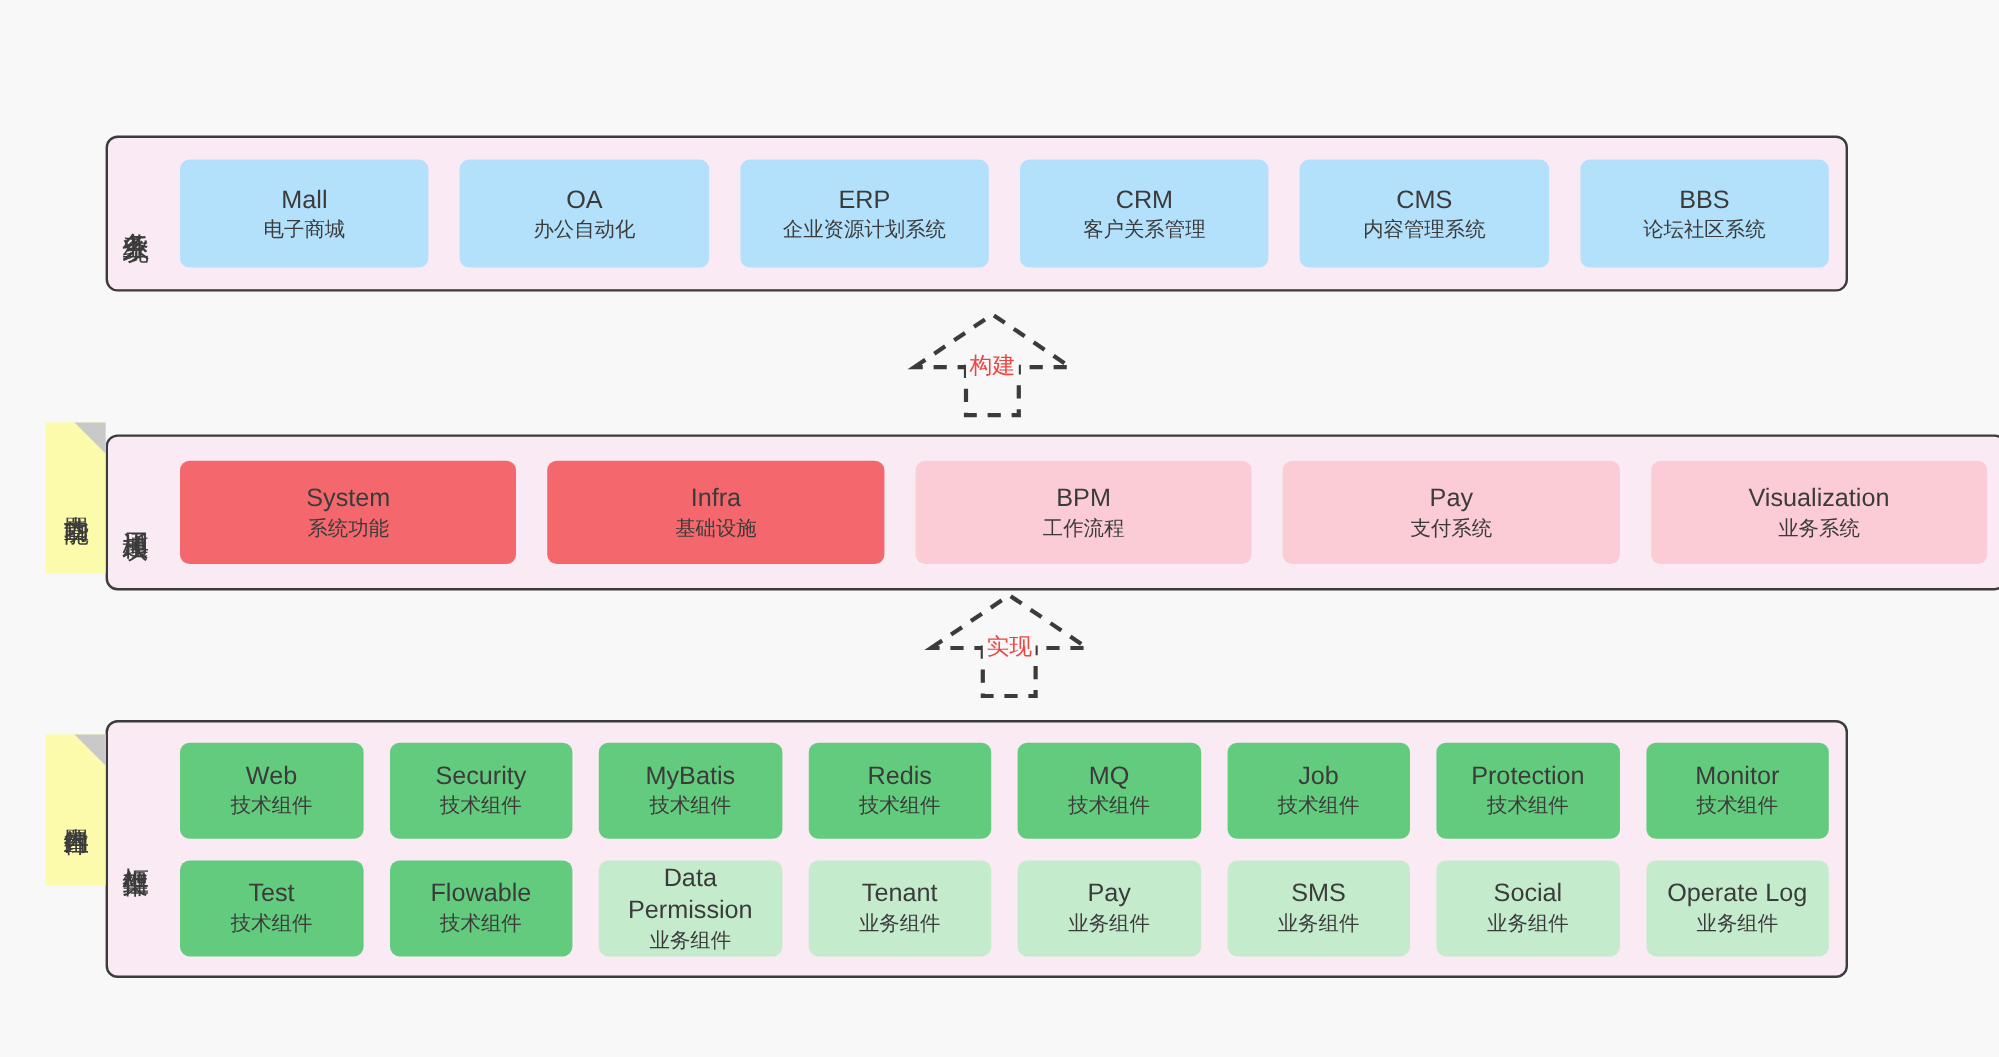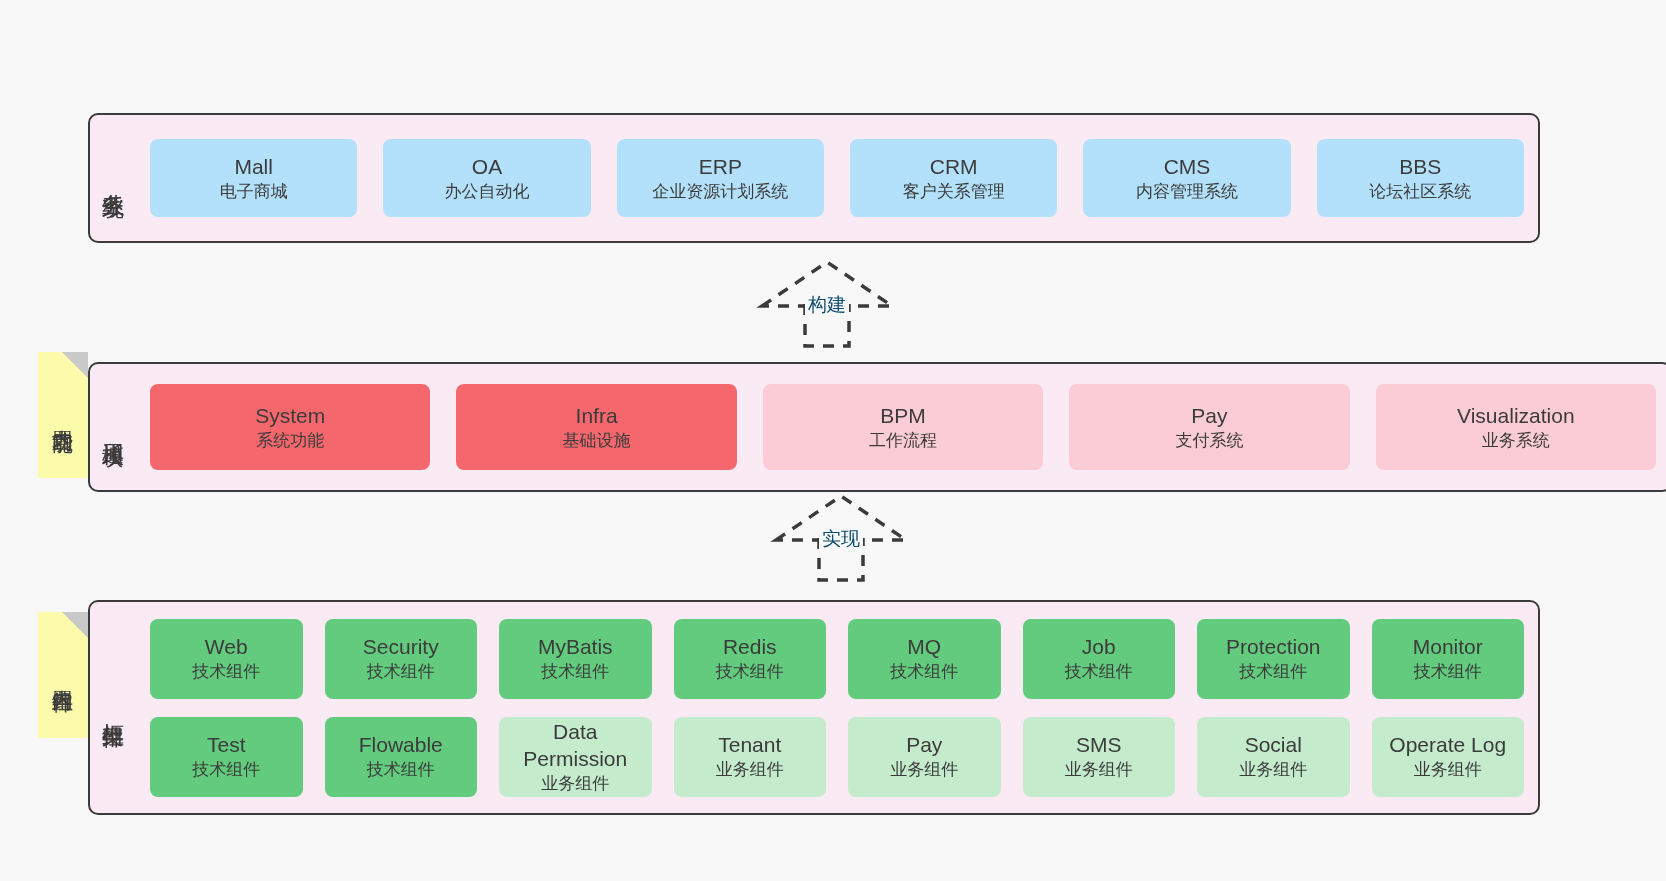--- a/index.html
+++ b/index.html
@@ -78,21 +78,21 @@
   }
   .card .en { font-size: 21px; }
   .card .cn { font-size: 17px; }
 
   .card.blue  { background: #b3e0fb; }
   .card.red   { background: #f4686d; }
   .card.pink  { background: #fbccd5; }
   .card.green { background: #63cb7e; }
   .card.mint  { background: #c5ebcd; }
 
-  .h-biz  { height: 78px; }
+  .h-biz  { height: 90px; }
   .h-mod  { height: 86px; }
   .h-comp { height: 80px; }
 
   
   .note {
     position: absolute;
     background: #fbfbab;
     color: #3b3b3b;
     font-size: 21px;
     line-height: 1.2;
@@ -118,21 +118,21 @@
   
   .arrow {
     position: absolute;
   }
   .arrow svg { display: block; overflow: visible; }
   .arrow .label {
     position: absolute;
     left: 50%;
     transform: translateX(-50%);
     font-size: 19px;
-    color: #0c4a6e;
+    color: #ef4444;
     background: #f8f8f8;
     padding: 0 3px;
     white-space: nowrap;
   }
 </style>
 </head>
 <body>
 
 <div class="canvas">
 

